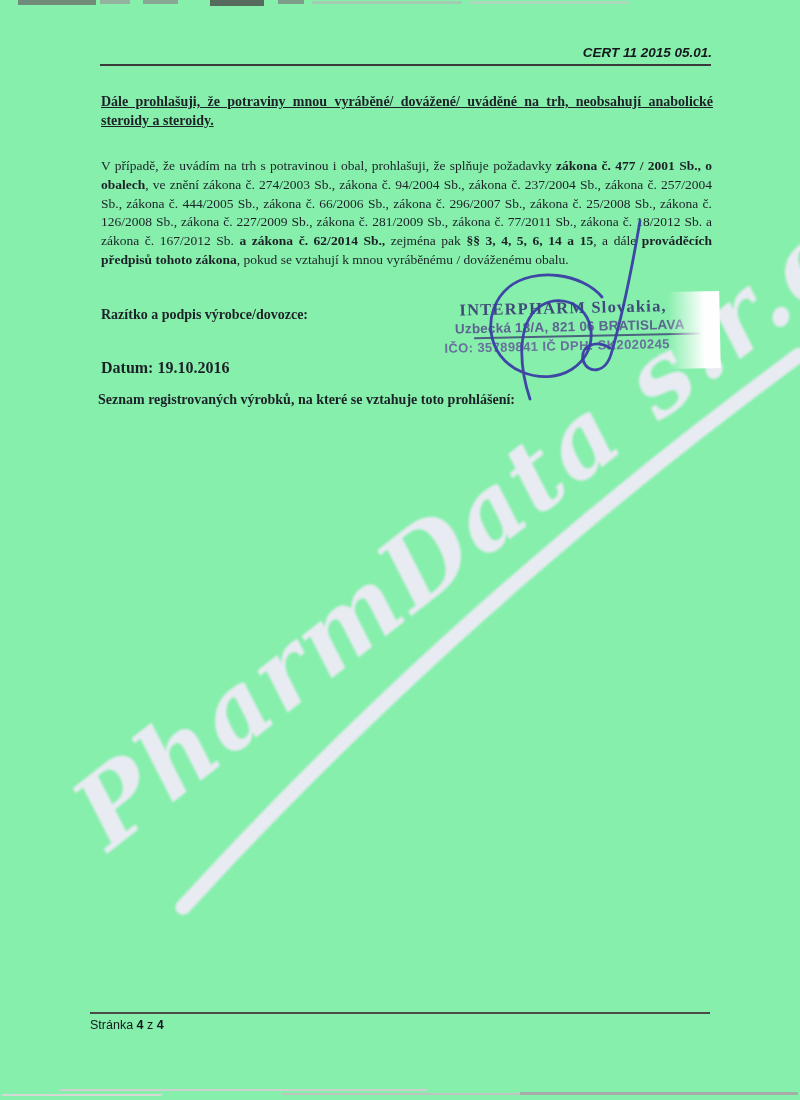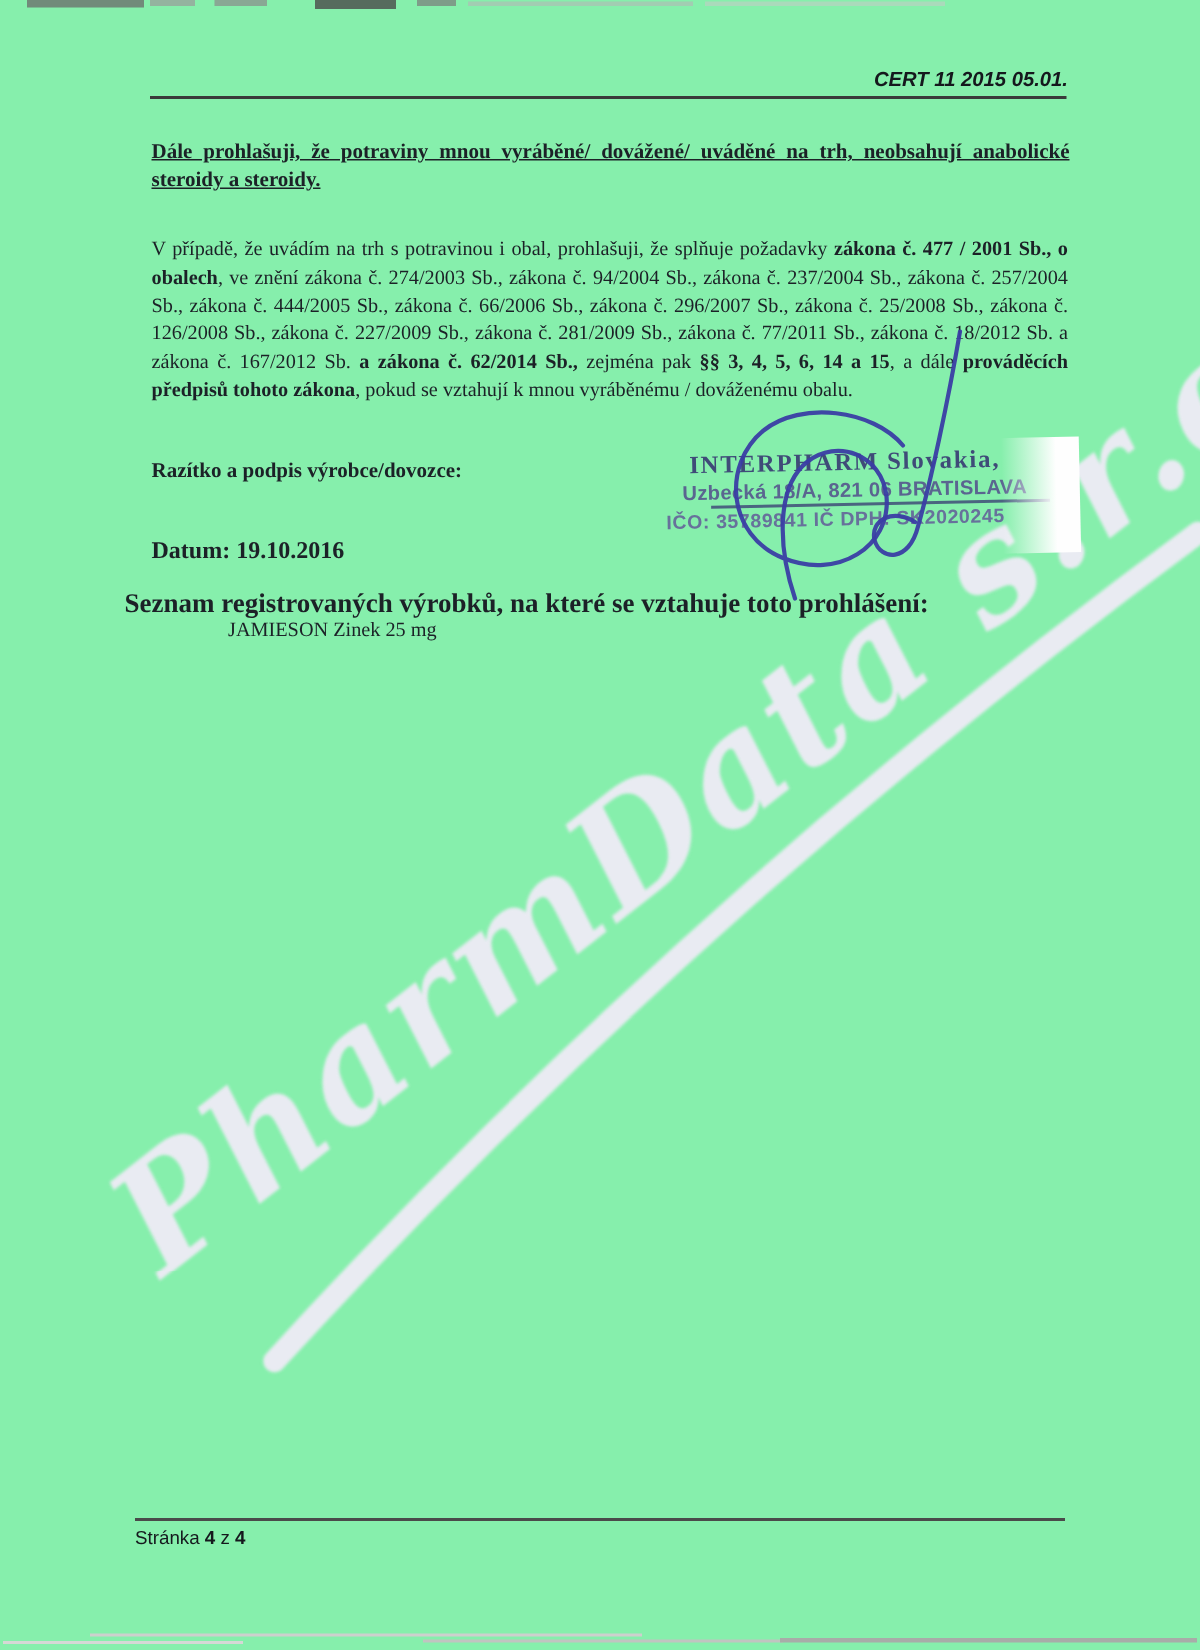--- a/index.html
+++ b/index.html
@@ -32,21 +32,21 @@
   .stamp-underline{margin:1px 0 0 30px;width:226px;height:2px;background:var(--stamp_primary,#3f4b78);opacity:.85;}
   .stamp-line3{font-family:"Liberation Sans",sans-serif;font-weight:700;font-size:13px;
                letter-spacing:.4px;color:var(--stamp_tertiary,#67719b);margin-top:1px;white-space:nowrap;}
   .stamp-fade{position:absolute;right:-8px;top:-4px;width:52px;height:110%;z-index:2;
               background:linear-gradient(to right,rgba(254,254,254,0),#fefefe 70%);}
 
   
   .signature{left:430px;top:213px;width:250px;height:235px;z-index:3;}
 
   
-  .products-heading{left:83px;top:392px;font-weight:700;font-size:18px;}
+  .products-heading{left:98px;top:392px;font-weight:700;font-size:14px;}
   .product-list{left:152px;top:411px;font-size:13.5px;line-height:18.5px;}
 
   
   .watermark{position:absolute;left:-20px;top:460px;width:900px;height:260px;
              transform:rotate(-38deg);z-index:0;filter:blur(1px);}
   .wm-text{position:absolute;left:35px;top:45px;white-space:nowrap;
            font-family:"DejaVu Serif",serif;font-style:italic;font-weight:700;
            font-size:100px;letter-spacing:3px;color:var(--watermark,#e9ebf2);}
   .wm-svg{position:absolute;left:0;top:0;}
 
@@ -93,21 +93,20 @@
     <div class="stamp-fade"></div>
   </div>
 
   <svg class="layer signature" width="250" height="235" viewBox="0 0 250 235">
     <path d="M 210,8 C 202,55 190,110 182,138 C 176,162 157,161 153,147 C 150,133 166,126 180,135" fill="none" stroke="var(--signature_ink,#3a3da4)" stroke-width="2.8" stroke-linecap="round" opacity=".95"></path>
     <path d="M 172,84 C 152,60 104,54 79,74 C 51,97 55,144 92,159 C 129,174 164,151 161,118 C 158,90 128,79 108,95 C 88,111 88,150 100,186" fill="none" stroke="var(--signature_ink,#3a3da4)" stroke-width="2.8" stroke-linecap="round" opacity=".95"></path>
   </svg>
 
   <div class="layer products-heading">Seznam registrovaných výrobků, na které se vztahuje toto prohlášení:</div>
   <div class="layer product-list">
-      <div>JAMIESON Zinek 25 mg</div>
     </div>
 
   <div class="layer footer-rule"></div>
   <div class="layer footer-text runs"><span>Stránka </span><span class="b">4</span><span> z </span><span class="b">4</span></div>
 
   <div class="artifact" style="left:2px;top:1094px;width:160px;height:2px;background:#d5d8d5;"></div>
   <div class="artifact" style="left:60px;top:1089px;width:368px;height:2px;background:#cdd0cd;"></div>
   <div class="artifact" style="left:282px;top:1093px;width:240px;height:2px;background:#c0c4c0;"></div>
   <div class="artifact" style="left:520px;top:1092px;width:278px;height:3px;background:#a8aca8;"></div>
 </div>

